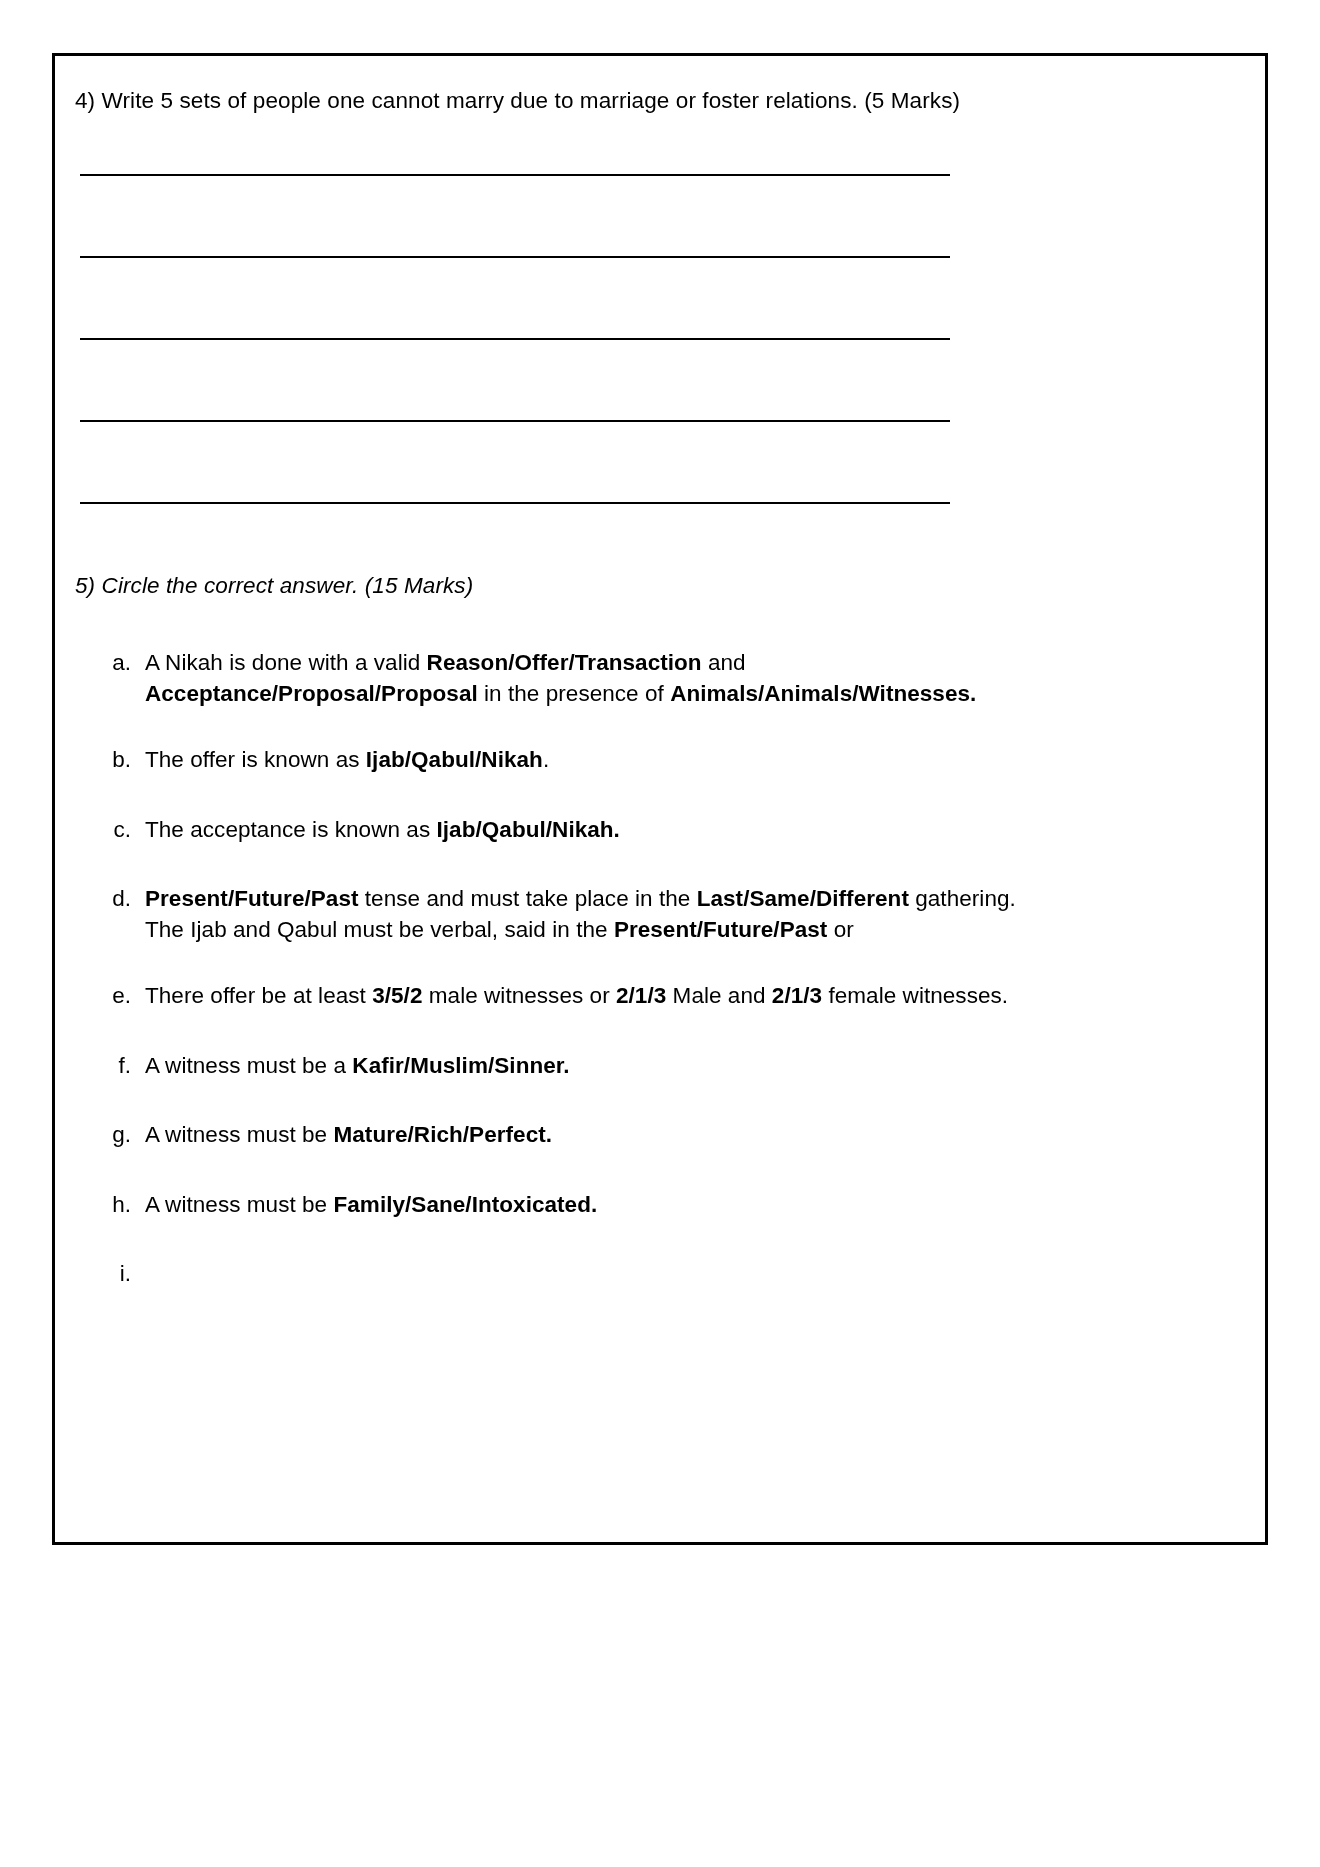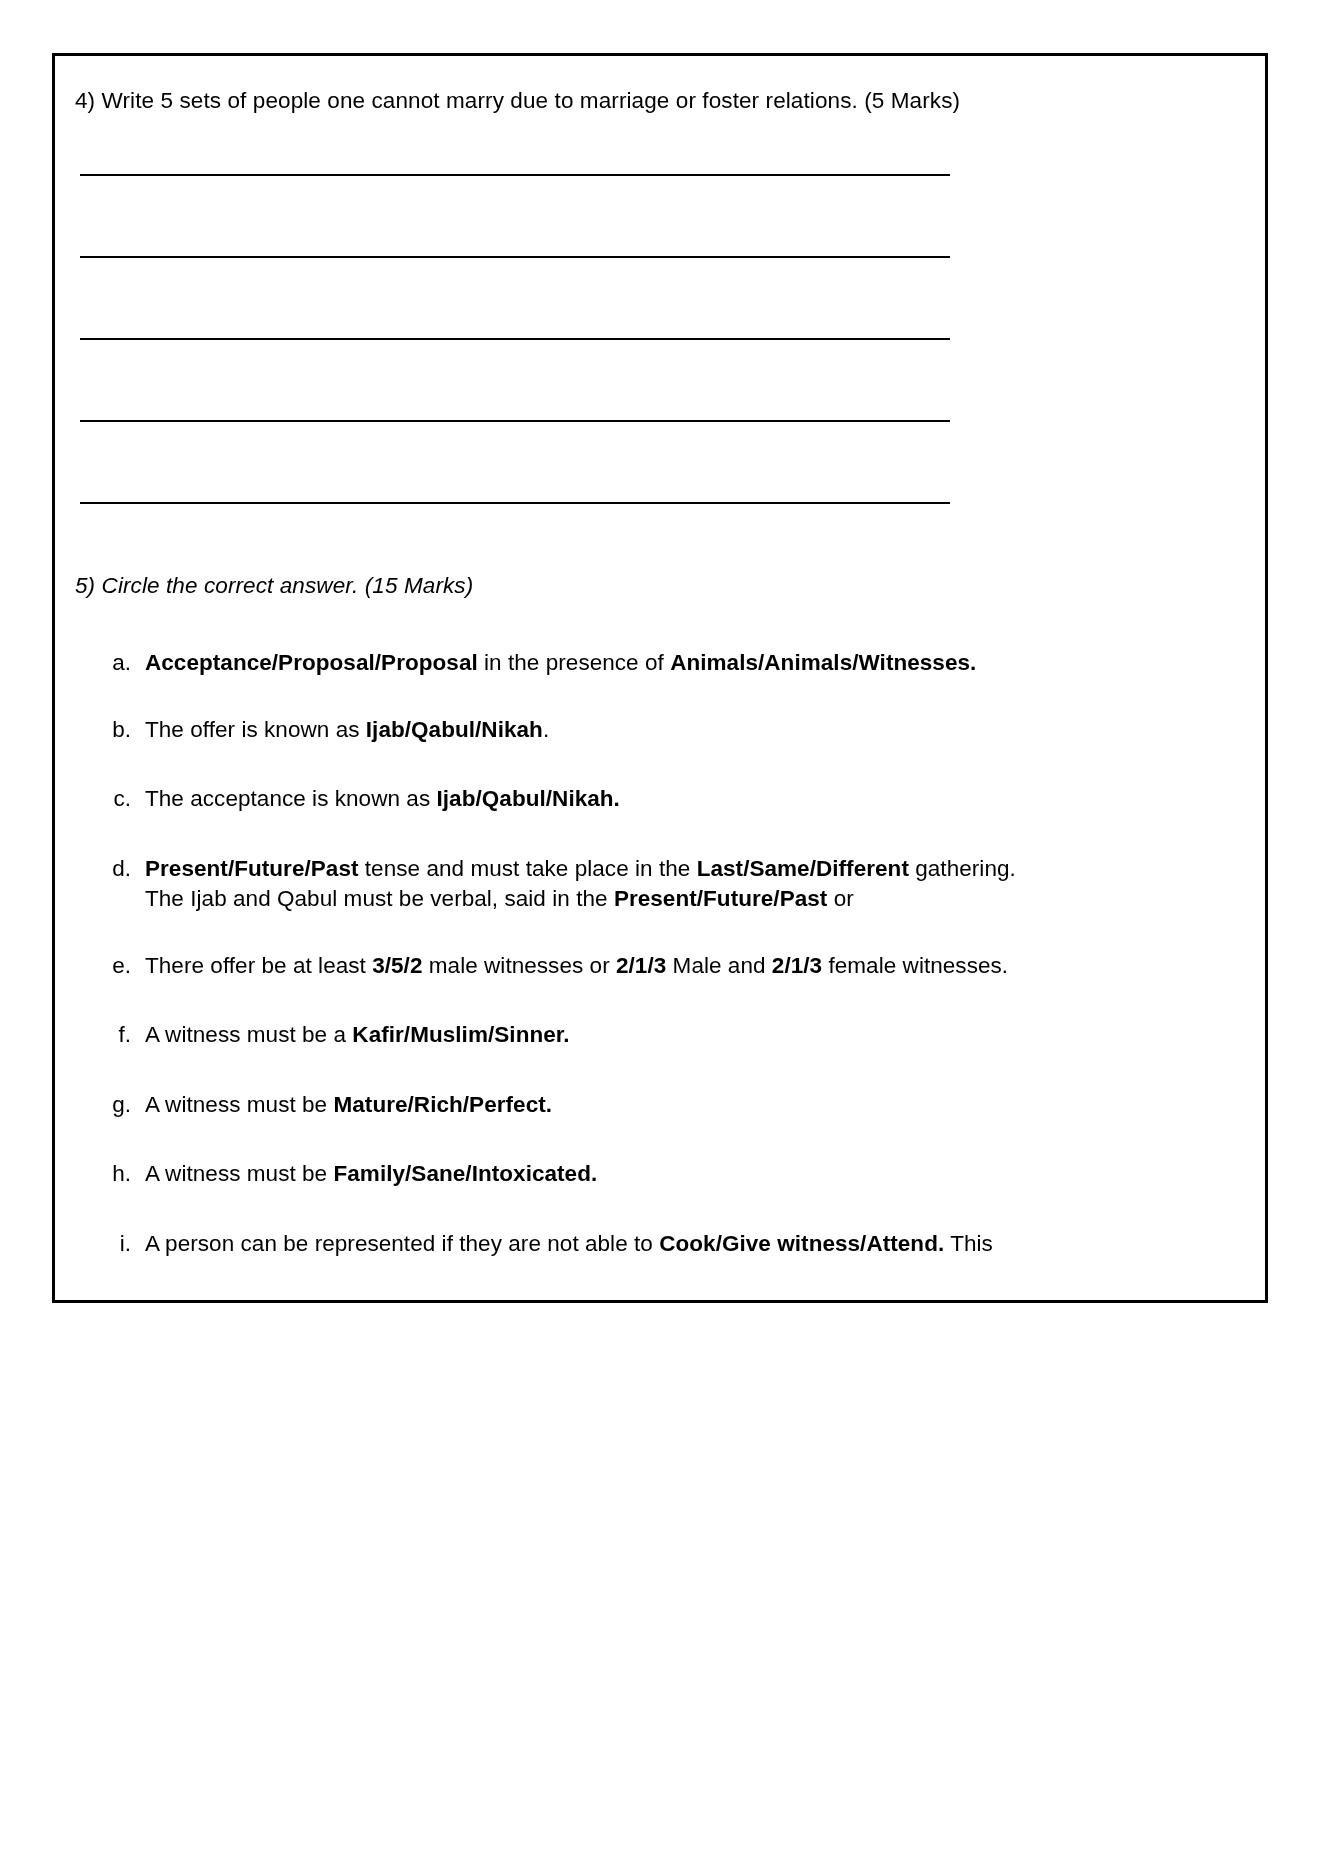--- a/index.html
+++ b/index.html
@@ -24,21 +24,21 @@
     background: #ffffff;
     overflow: hidden;
   }
 
   
   .page-frame {
     position: absolute;
     left: 52px;
     top: 53px;
     width: 1216px;
-    height: 1250px;
+    height: 1492px;
     border: 3px solid #000000;
     box-sizing: border-box;
     background: #ffffff;
   }
 
   .content {
     position: absolute;
     left: 0;
     top: 0;
     width: 100%;
@@ -133,20 +133,21 @@
         <div class="answer-line"></div>
       </div>
 
       <div class="q5-prompt">5) Circle the correct answer. (15 Marks)</div>
 
       <div class="q5-list">
 
         <div class="q5-item two-line">
           <div class="q5-marker">a.</div>
           <div class="q5-text">
+            <span class="nowrapline"><span>A Nikah is done with a valid </span><b>Reason/Offer/Transaction</b><span> and</span></span>
             <span class="nowrapline"><b>Acceptance/Proposal/Proposal</b><span> in the presence of </span><b>Animals/Animals/Witnesses.</b></span>
           </div>
         </div>
 
         <div class="q5-item">
           <div class="q5-marker">b.</div>
           <div class="q5-text">
             <span class="nowrapline"><span>The offer is known as </span><b>Ijab/Qabul/Nikah</b><span>.</span></span>
           </div>
         </div>
@@ -190,20 +191,19 @@
         <div class="q5-item">
           <div class="q5-marker">h.</div>
           <div class="q5-text">
             <span class="nowrapline"><span>A witness must be </span><b>Family/Sane/Intoxicated.</b></span>
           </div>
         </div>
 
         <div class="q5-item two-line">
           <div class="q5-marker">i.</div>
           <div class="q5-text">
-            <span class="nowrapline"><span>A person can be represented if they are not able to </span><b>Cook/Give witness/Attend.</b><span> This</span></span>
           </div>
         </div>
 
       </div>
     </div>
   </div>
 </div>
 
 </body></html>

